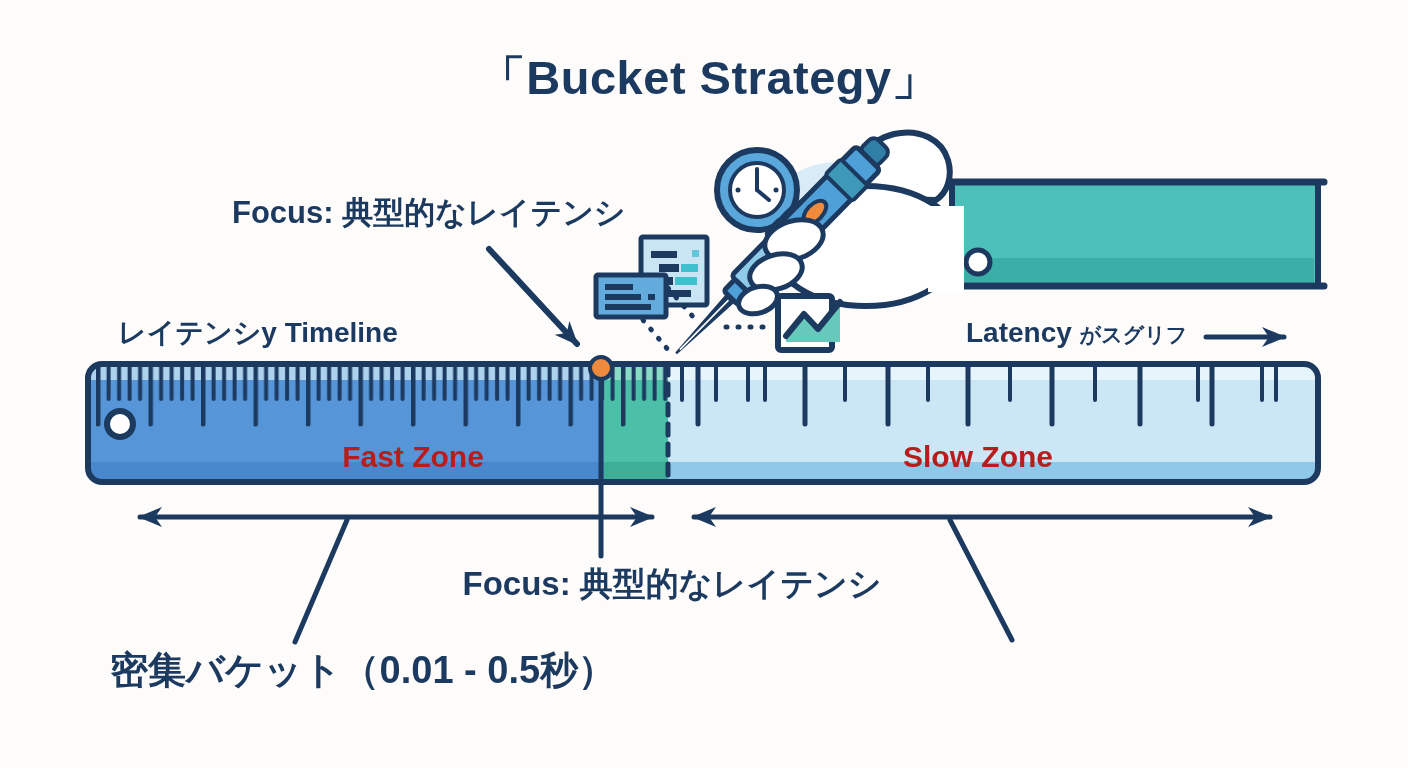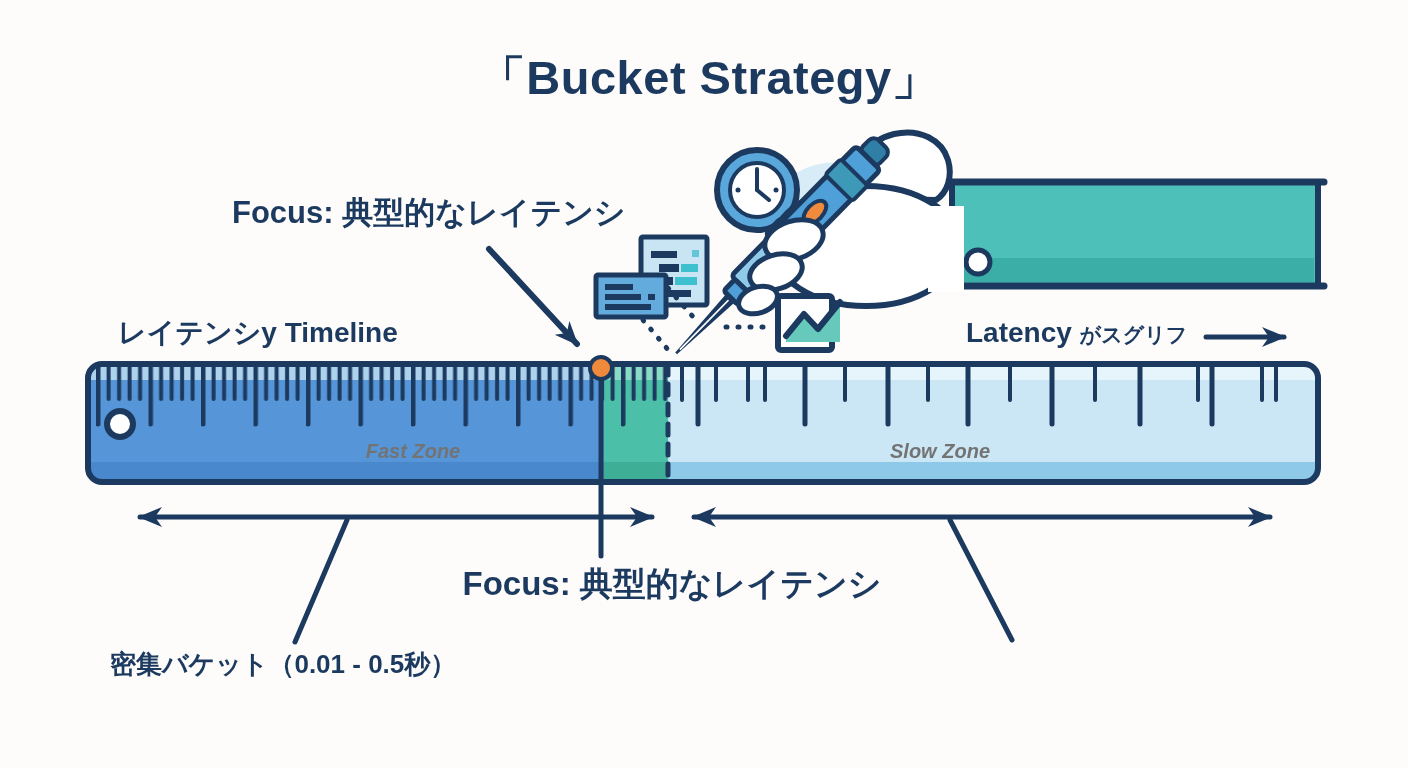--- a/index.html
+++ b/index.html
@@ -11,25 +11,25 @@
   #art{position:absolute;left:0;top:0;width:1408px;height:768px;}
   .label{
     position:absolute;color:#1c3a5f;font-weight:bold;white-space:nowrap;
     line-height:1.1;
   }
   .title{left:0;right:0;top:52px;text-align:center;font-size:47px;letter-spacing:.5px;padding-left:10px;}
   .focus-top{left:232px;top:196px;font-size:31px;}
   .timeline-label{left:118px;top:318px;font-size:28px;}
   .latency-label{left:966px;top:318px;font-size:28px;}
   .latency-label .suffix{font-size:21px;margin-left:8px;}
-  .zone-label{font-size:20px;transform:translateX(-50%);color:#737373;font-style:italic;}
+  .zone-label{font-size:30px;transform:translateX(-50%);color:#b91c1c;}
   .fast-zone-label{left:413px;top:440px;}
-  .slow-zone-label{left:940px;top:440px;}
+  .slow-zone-label{left:978px;top:440px;}
   .focus-bottom{left:672px;top:566px;font-size:33px;transform:translateX(-50%);}
-  .bucket-left{left:110px;top:650px;font-size:26px;}
+  .bucket-left{left:110px;top:650px;font-size:38px;}
   .bucket-right{left:898px;top:650px;font-size:31px;}
 </style>
 </head>
 <body>
 
 <div id="canvas">
 
   <svg id="art" viewBox="0 0 1408 768" stroke-linecap="round" stroke-linejoin="round">
     <defs>
       <marker id="ah" markerUnits="userSpaceOnUse" markerWidth="26" markerHeight="22" refX="22" refY="10" orient="auto-start-reverse">

